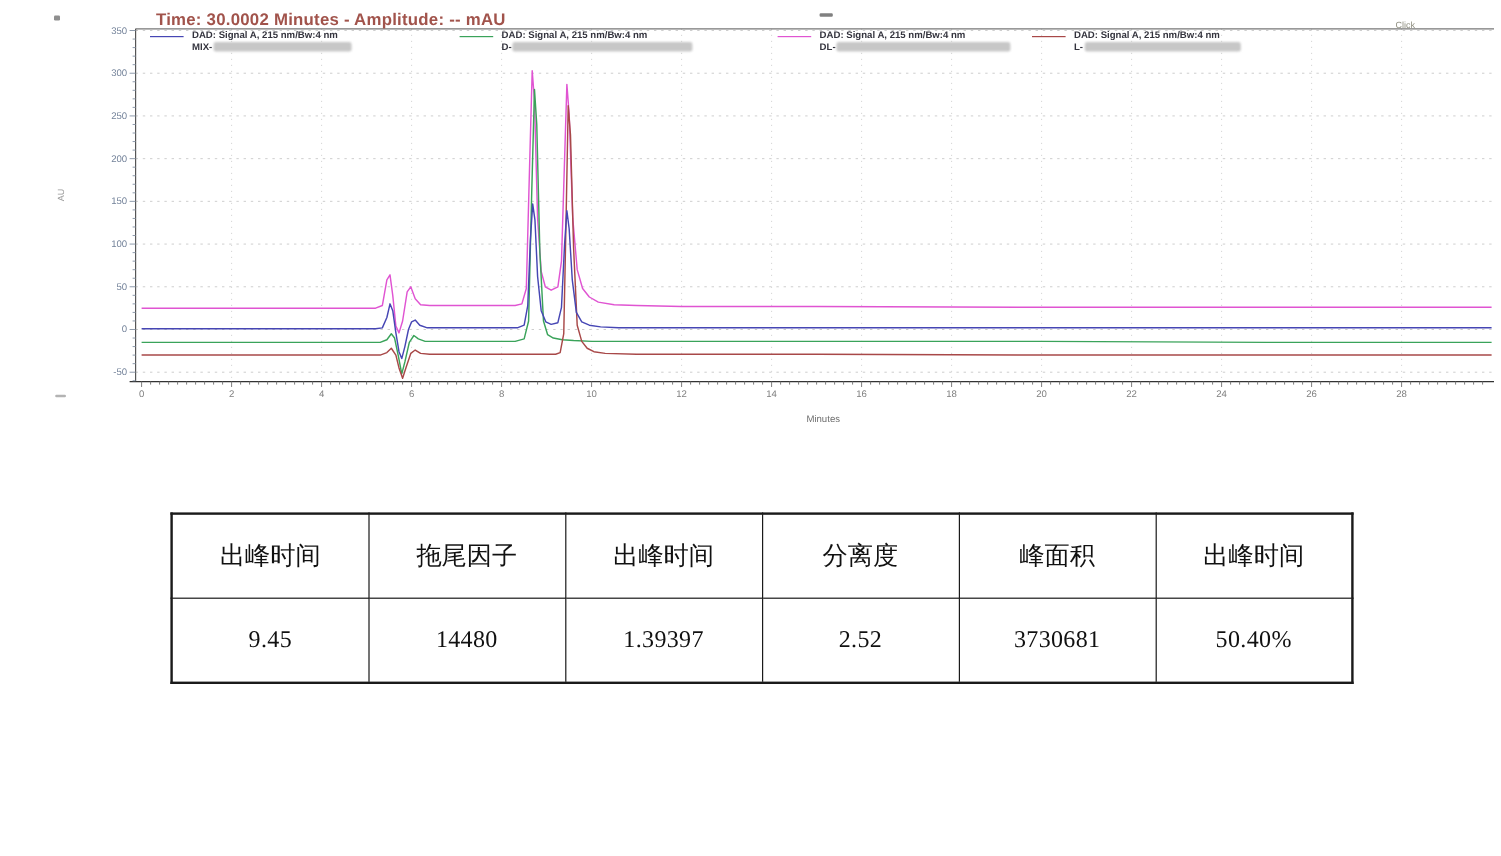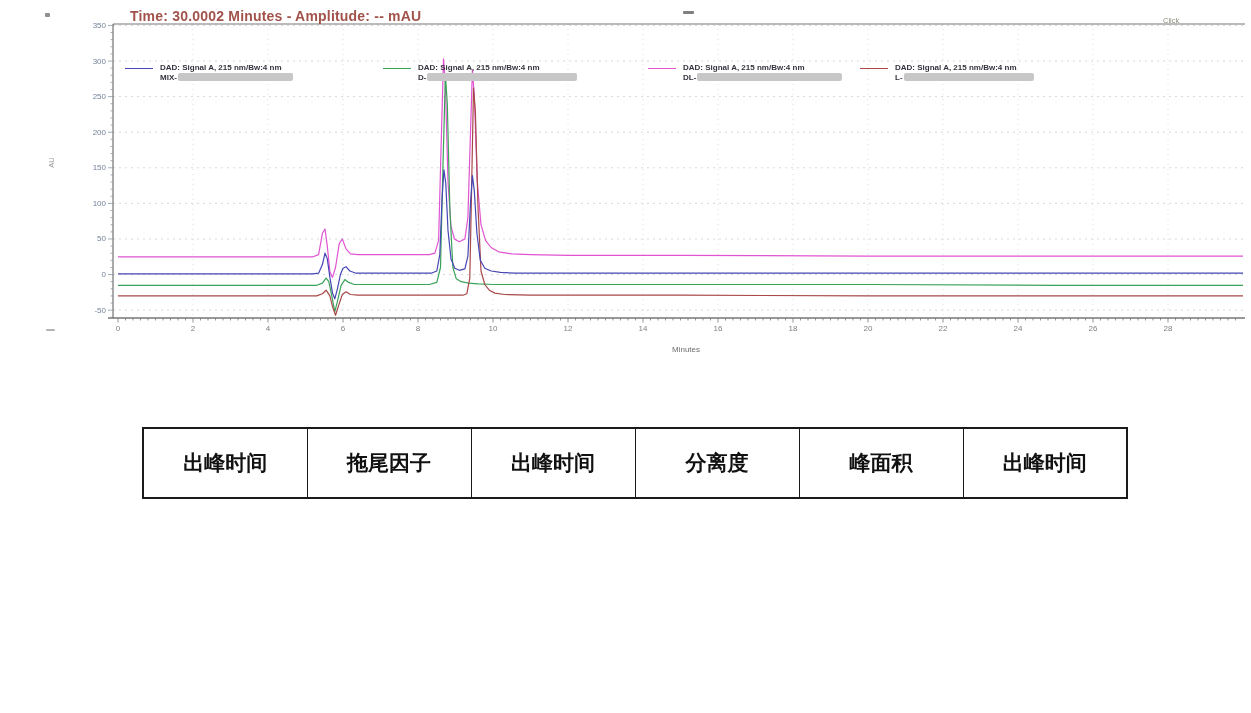--- a/index.html
+++ b/index.html
@@ -8,39 +8,39 @@
 
   
   #chart-svg { position:absolute; left:0; top:0; }
   .chart-title { position:absolute; left:130px; top:8px; font-size:14px; font-weight:bold;
                  color:#a1534b; letter-spacing:0.2px; }
   .click-label { position:absolute; left:1163px; top:16px; font-size:7.5px; color:#8f8f80; }
   .au-label { position:absolute; left:46px; top:158px; font-size:7.5px; color:#9a9a9a;
               transform:rotate(-90deg); }
   .minutes-label { position:absolute; left:672px; top:327px; font-size:8px; color:#6f6f6f;margin-top:18px; }
 
-  .legend-item { position:absolute; top:25px; display:flex; align-items:flex-start;margin-top:38px; }
+  .legend-item { position:absolute; top:25px; display:flex; align-items:flex-start; }
   .legend-swatch { display:inline-block; width:28px; height:0; border-top:1.6px solid #888;
                    margin-top:5px; margin-right:7px; flex:none; }
   .legend-text { font-size:8px; line-height:9.5px; font-weight:bold; color:#34343e; white-space:nowrap; }
   .redact { display:inline-block; vertical-align:middle; height:8px; background:#c7c7c7;
             border-radius:2px; filter:blur(0.7px); margin-left:1px; }
   .b0 { width:115px; } .b1 { width:150px; } .b2 { width:145px; } .b3 { width:130px; }
 
   .artifact { position:absolute; background:#6a6a6a; border-radius:1px; opacity:0.75; }
   .a1 { left:45px; top:13px; width:5px; height:4px; }
   .a2 { left:683px; top:11px; width:11px; height:3px; background:#555; }
   .a3 { left:46px; top:329px; width:9px; height:2px; background:#999; }
 
   
   .results-table { position:absolute; left:142px; top:427px; width:986px;
                    border-collapse:collapse; table-layout:fixed;
                    font-family:"Liberation Serif","DejaVu Serif",serif; color:#111; }
   .results-table th, .results-table td { border:1px solid #1a1a1a; text-align:center;
-                   font-weight:bold; padding:0; }
+                   font-weight:normal; padding:0; }
   .results-table { border:2px solid #1a1a1a; }
   .results-table th { height:70px; font-size:21px; }
   .results-table td { height:71px; font-size:20px; letter-spacing:0.3px; }
 </style>
 </head>
 <body>
 
 <div class="page">
 
   <svg id="chart-svg" width="1251" height="360">
@@ -335,16 +335,24 @@
       <tr>
         <th>出峰时间</th>
         <th>拖尾因子</th>
         <th>出峰时间</th>
         <th>分离度</th>
         <th>峰面积</th>
         <th>出峰时间</th>
       </tr>
     </thead>
     <tbody>
+      <tr>
+        <td>9.45</td>
+        <td>14480</td>
+        <td>1.39397</td>
+        <td>2.52</td>
+        <td>3730681</td>
+        <td>50.40%</td>
+      </tr>
     </tbody>
   </table>
 
 </div>
 
 </body></html>

